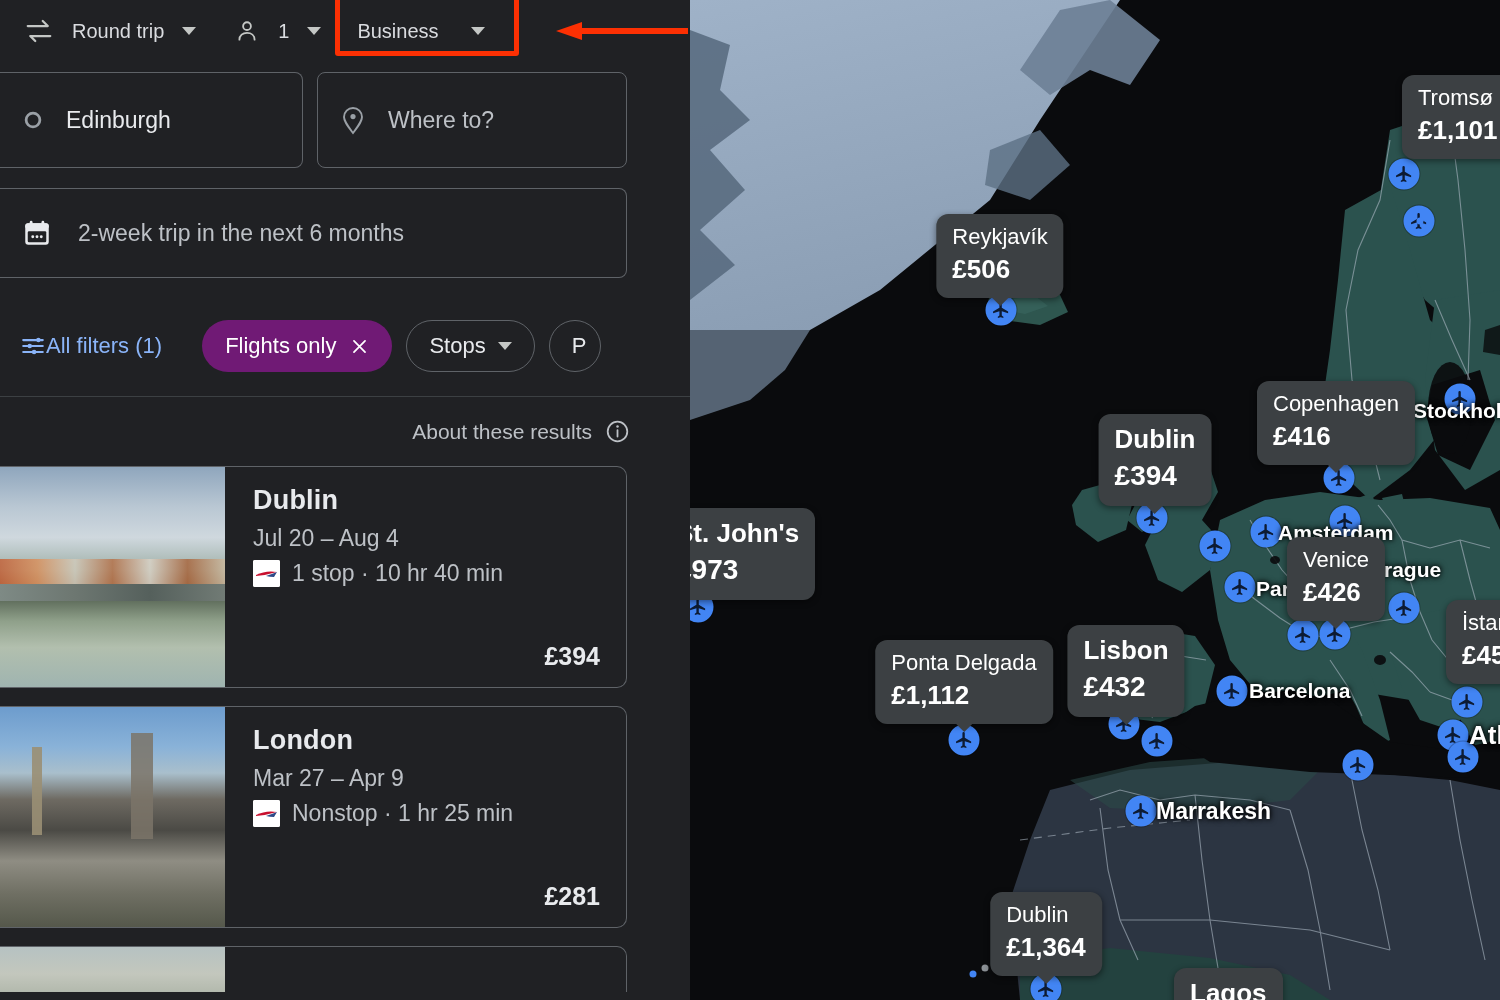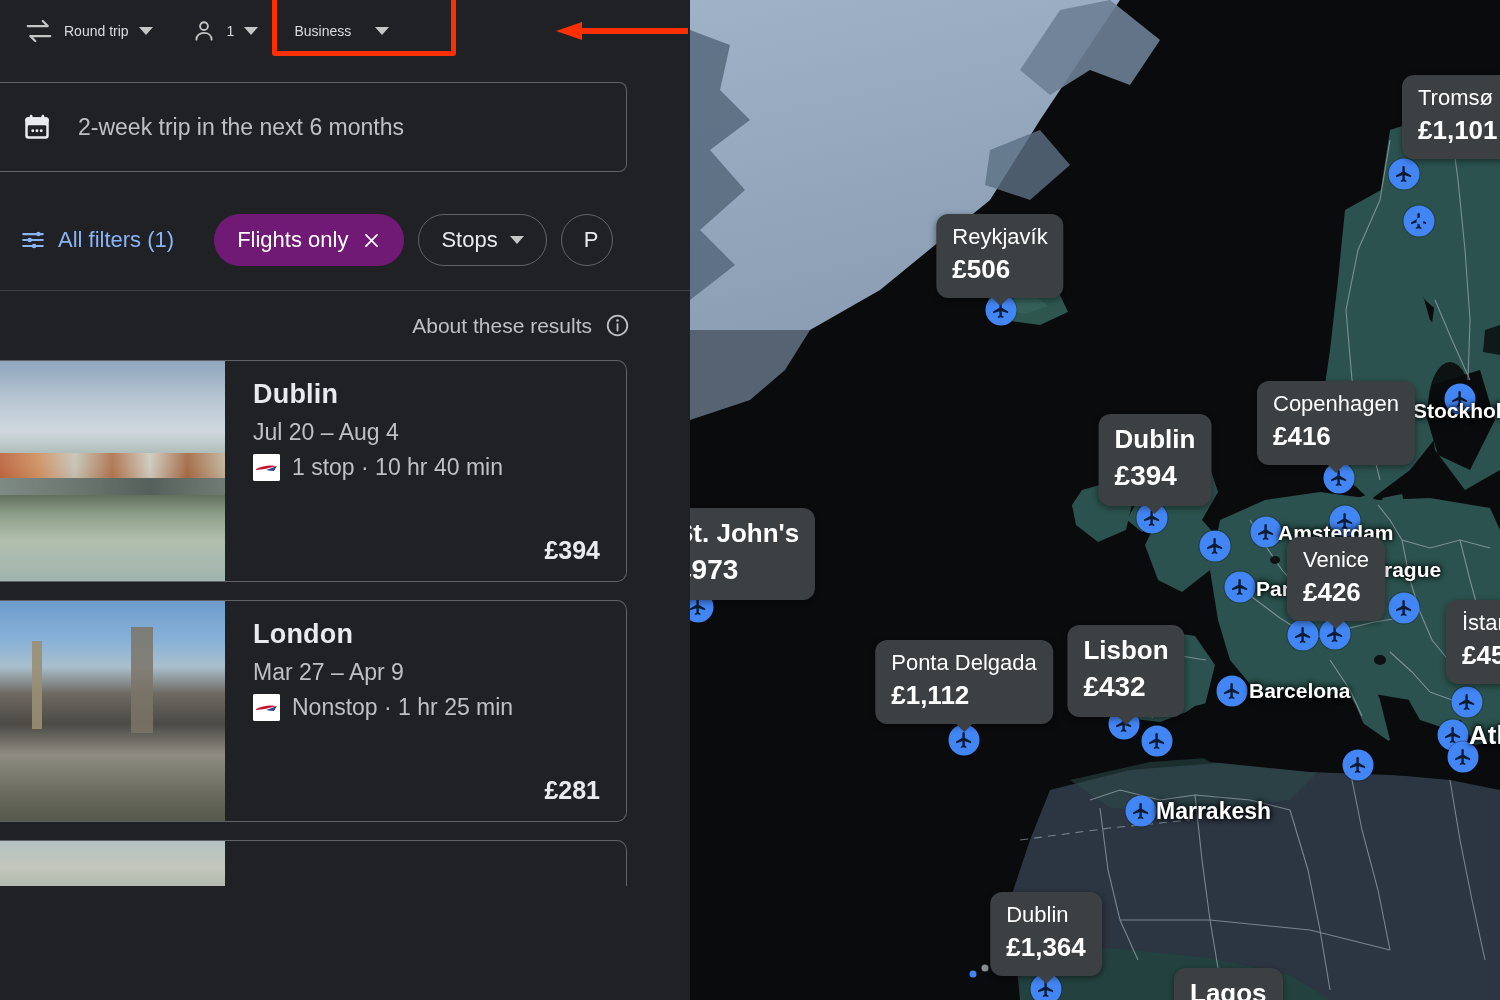--- a/index.html
+++ b/index.html
@@ -21,25 +21,25 @@
     flex: 0 0 690px;
   }
 
   
   .toolbar {
     display: flex; align-items: center;
     height: 62px; padding: 0 14px;
     gap: 4px;
   }
   .tb-chip {
-    display: flex; align-items: center; gap: 10px;
+    display: flex; align-items: center; gap: 18px;
     height: 40px; padding: 0 10px;
     border-radius: 6px;
     color: #dadce0;
-    font-size: 14px;
+    font-size: 20px;
     white-space: nowrap;
     cursor: pointer;
   }
   .caret {
     width: 0; height: 0;
     border-left: 7px solid transparent;
     border-right: 7px solid transparent;
     border-top: 8px solid #c4c7c5;
     flex: 0 0 auto;
   }
@@ -92,21 +92,21 @@
   }
 
   
   .filterbar {
     display: flex; align-items: center; gap: 14px;
     margin-top: 40px; padding-left: 20px;
     height: 56px;
     position: relative;
   }
   .allfilters {
-    display: flex; align-items: center; gap: 12px;
+    display: flex; align-items: center; gap: 0;
     color: #8ab4f8; font-size: 22px;
     cursor: pointer; white-space: nowrap;
   }
   .chip {
     display: flex; align-items: center; gap: 12px;
     height: 52px; padding: 0 22px;
     border: 1px solid #5f6368;
     border-radius: 26px;
     color: #e8eaed; font-size: 22px;
     white-space: nowrap; cursor: pointer;
@@ -292,20 +292,39 @@
           <span class="caret" style="margin-left:14px"></span>
         </div>
         <div class="cabin-highlight"></div>
       </div>
 
       <svg class="arrow-annot" viewBox="0 0 132 18">
         <path d="M0 9 L26 0 L26 6 L132 6 L132 12 L26 12 L26 18 Z" fill="#fc3003"></path>
       </svg>
     </div>
 
+    <div class="fields">
+      <div class="field origin">
+        <span class="ic">
+          <svg width="22" height="22" viewBox="0 0 24 24" fill="none" stroke="#9aa0a6" stroke-width="3">
+              <circle cx="12" cy="12" r="7.5"></circle>
+            </svg>
+        </span>
+        <span>Edinburgh</span>
+      </div>
+      <div class="field dest">
+        <span class="ic">
+          <svg width="26" height="30" viewBox="0 0 24 30" fill="none" stroke="#9aa0a6" stroke-width="1.9">
+            <path d="M12 28c6-8 9-11.8 9-16A9 9 0 0 0 3 12c0 4.2 3 8 9 16z"></path>
+            <circle cx="12" cy="11.6" r="2.6" fill="#9aa0a6" stroke="none"></circle>
+          </svg>
+        </span>
+        <span class="ph">Where to?</span>
+      </div>
+    </div>
 
     <div class="daterow">
       <div class="datefield">
         <span class="ic">
           <svg width="30" height="30" viewBox="0 0 24 24">
             <rect x="2.6" y="4.2" width="18.8" height="17.2" rx="2.4" fill="#e8eaed"></rect>
             <rect x="2.6" y="4.2" width="18.8" height="4.6" rx="2.2" fill="#e8eaed"></rect>
             <rect x="4.6" y="10.6" width="14.8" height="8.8" rx="1" fill="#202124"></rect>
             <circle cx="8.6" cy="15" r="1.15" fill="#e8eaed"></circle>
             <circle cx="12" cy="15" r="1.15" fill="#e8eaed"></circle>

